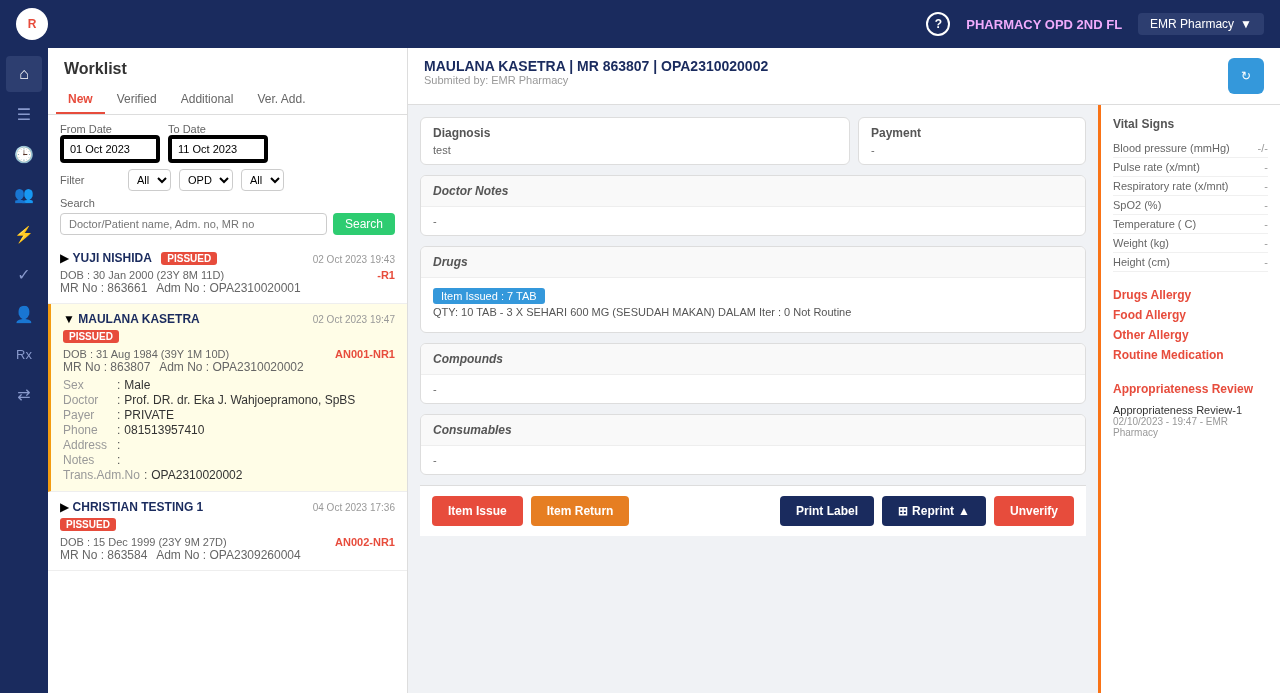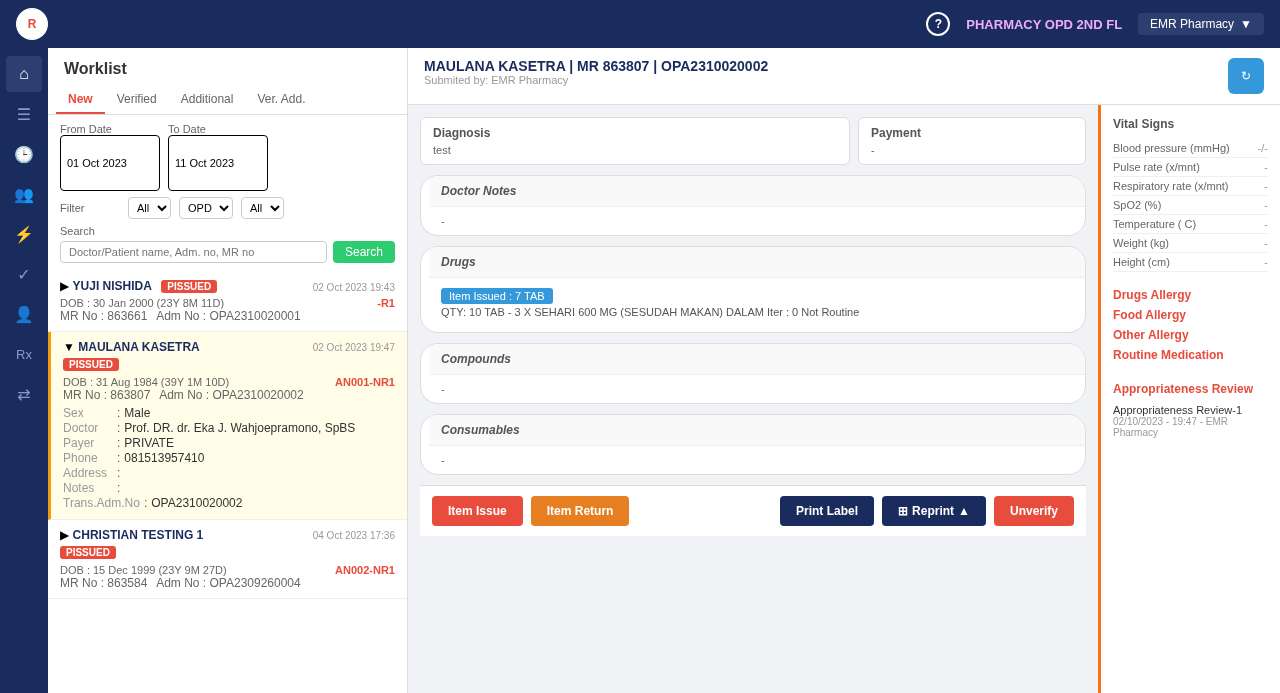--- a/index.html
+++ b/index.html
@@ -108,23 +108,23 @@
       padding: 8px 12px;
     }
     .filter-row {
       display: flex;
       gap: 8px;
       margin-bottom: 6px;
       align-items: center;
     }
     .filter-label { color: #666; font-size: 11px; min-width: 60px; }
     .date-input {
-      border: 1px solid #000000;
+      border: 4px solid #000000;
       border-radius: 4px;
-      padding: 21px 6px;
+      padding: 4px 6px;
       font-size: 11px;
       width: 100px;
     }
     .filter-select {
       border: 1px solid #ccc;
       border-radius: 4px;
       padding: 3px 4px;
       font-size: 11px;
       background: white;
     }
@@ -250,25 +250,24 @@
       border-radius: 6px;
       padding: 8px 12px;
       background: white;
     }
     .section-title { font-weight: bold; color: #555; font-size: 12px; margin-bottom: 4px; }
     .section-value { color: #666; font-size: 11px; }
 
     
     .card {
       border: 1px solid #ddd;
-      border-radius: 18px;
+      border-radius: 6px;
       background: white;
       margin-bottom: 10px;
       overflow: hidden;
-      padding-left: 8px;
     }
     .card-header {
       padding: 8px 12px;
       background: #f9f9f9;
       border-bottom: 1px solid #eee;
       font-weight: bold;
       color: #555;
       font-size: 12px;
       font-style: italic;
     }

